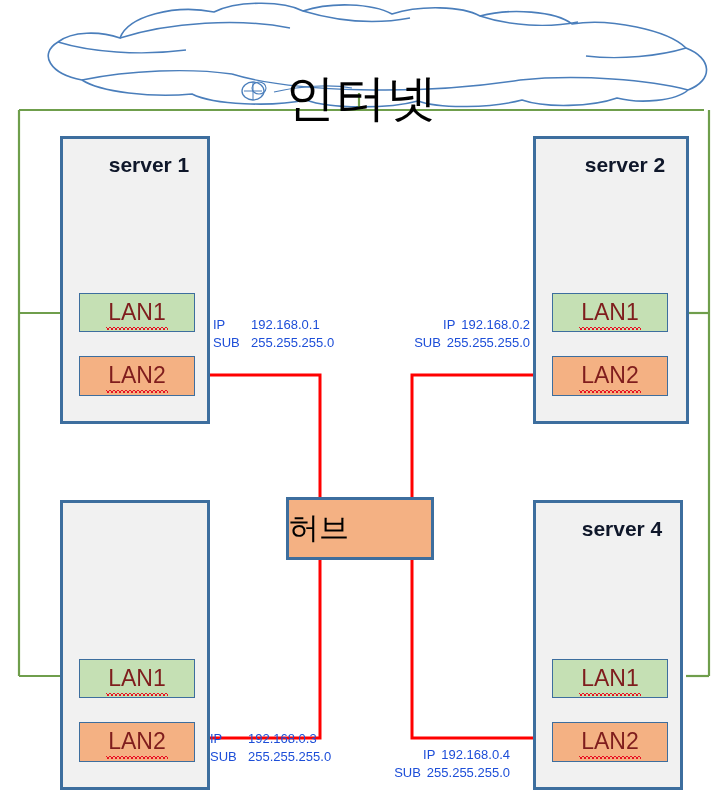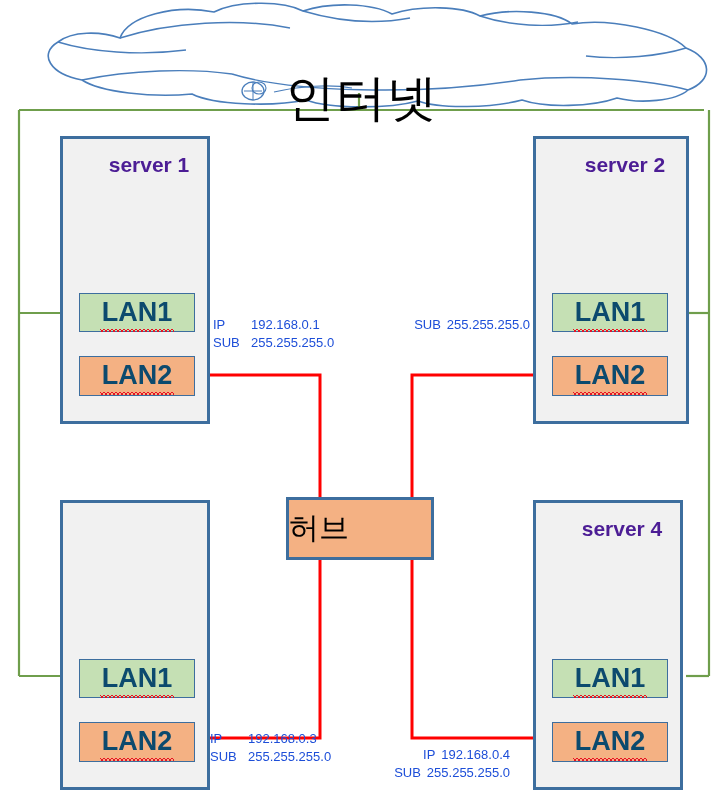--- a/index.html
+++ b/index.html
@@ -45,38 +45,38 @@
     box-sizing: border-box;
   }
   .server-title {
     position: absolute;
     left: 0;
     right: 8px;
     top: 14px;
     text-align: center;
     font-size: 21px;
     font-weight: bold;
-    color: #4c1d95;
+    color: #0f172a;
     padding-left: 36px;
   }
 
   .lan-box {
     position: absolute;
     border: 1px solid #3d6e9e;
     box-sizing: border-box;
     display: flex;
     align-items: center;
     justify-content: center;
   }
   .lan-box.lan1 { background: #c5e0b4; }
   .lan-box.lan2 { background: #f4b183; }
   .lan-text {
-    font-size: 27px;
-    font-weight: bold;
-    color: #0c4a6e;
+    font-size: 23px;
+    font-weight: normal;
+    color: #7f1d1d;
     position: relative;
     padding-bottom: 1px;
   }
   .lan-text::after {
     content: "";
     position: absolute;
     left: -2px;
     right: -2px;
     bottom: -3px;
     height: 3px;
@@ -204,20 +204,23 @@
     <div class="server-title">server 2</div>
     <div class="lan-box lan1" style="left:16px; top:154px; width:116px; height:39px;">
       <span class="lan-text">LAN1</span>
     </div>
     <div class="lan-box lan2" style="left:16px; top:217px; width:116px; height:40px;">
       <span class="lan-text">LAN2</span>
     </div>
   </div>
   <div class="ip-block align-right" style="left:378px; top:316px; width:152px;">
     <span class="row">
+      <span class="key">IP</span><span class="val">192.168.0.2</span>
+    </span>
+    <span class="row">
       <span class="key">SUB</span><span class="val">255.255.255.0</span>
     </span>
   </div>
 
   <div class="hub-box" style="left:286px; top:497px; width:148px; height:63px;">
     <span class="hub-text">허브</span>
   </div>
 
   <div class="server-box" style="left:60px; top:500px; width:150px; height:290px;">
     <div class="lan-box lan1" style="left:16px; top:156px; width:116px; height:39px;">

